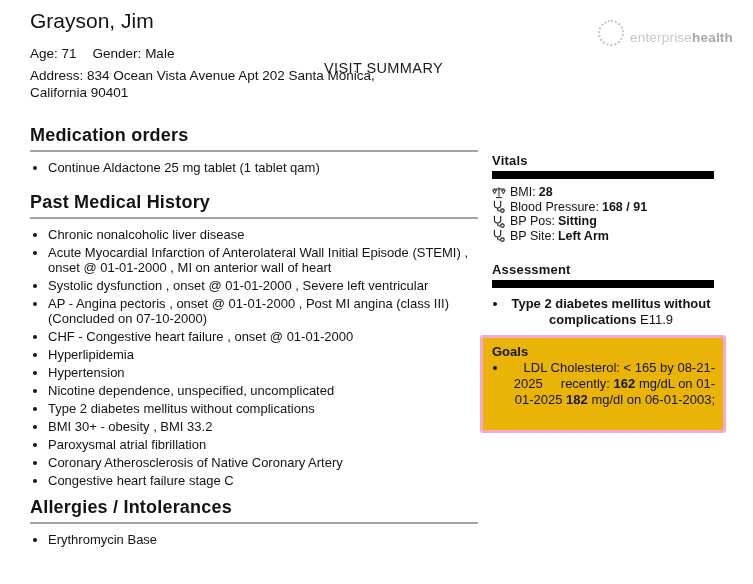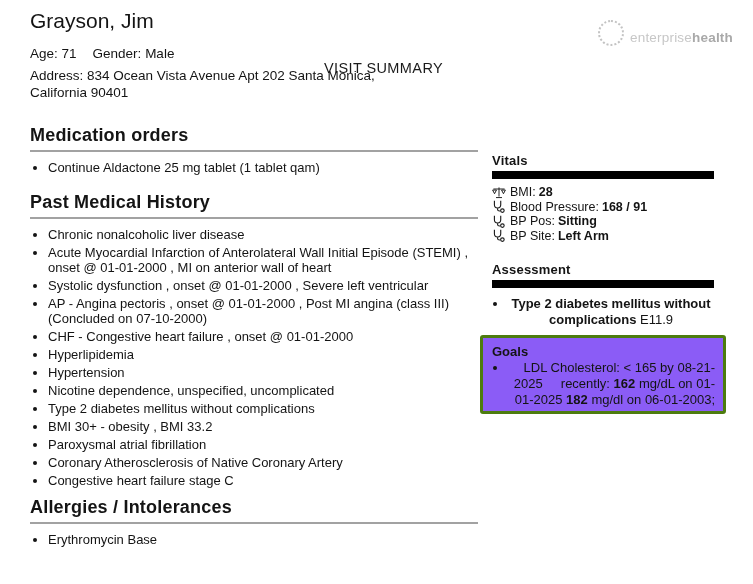--- a/index.html
+++ b/index.html
@@ -59,22 +59,22 @@
   .vitals-row .v-icon { width:16px; display:inline-flex; justify-content:flex-start; }
   .vitals-row b { margin-left:3px; }
   .v-label { margin-left:2px; }
 
   ul.assess-list { margin-top:8px; padding-left:16px; list-style:disc; }
   ul.assess-list li { font-size:13px; line-height:16px; font-weight:700;text-align:center; }
   ul.assess-list li .code { font-weight:400; }
 
   .goals-box {
     margin-top:7px; margin-left:-12px; width:calc(100% + 24px);
-    border:3px solid #4d7c0f; border-radius:3px;
-    padding:6px 8px 3px 9px; background:#8b5cf6;
+    border:3px solid #f9a8d4; border-radius:3px;
+    padding:6px 8px 22px 9px; background:#eab308;
   }
   .goals-title { font-size:13px; font-weight:700; }
   ul.goals-list { margin-top:1px; padding-left:16px; list-style:disc; }
   ul.goals-list li { font-size:13px; line-height:16px;text-align:right; }
   ul.goals-list .pre { white-space:pre-wrap; }
 
   svg.vital-glyph { display:block; }
 </style>
 </head>
 <body>

